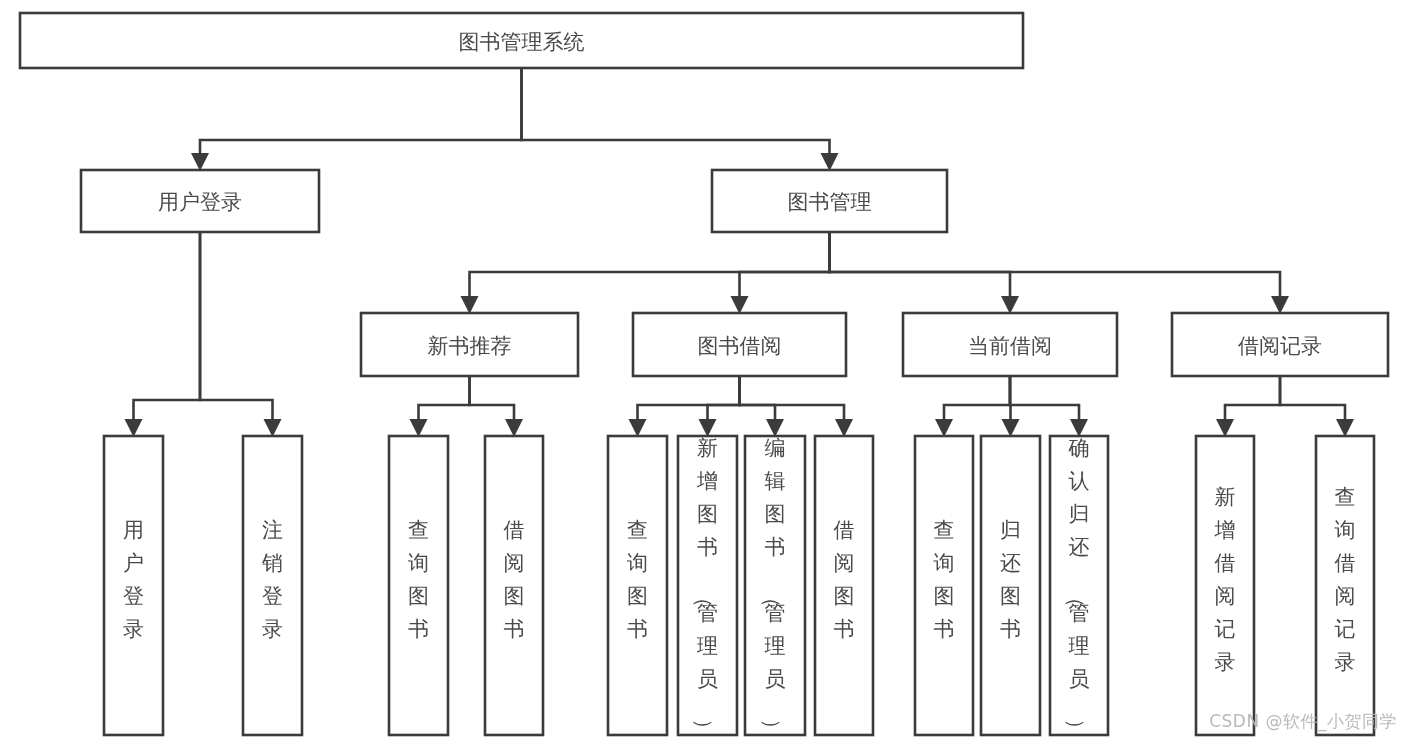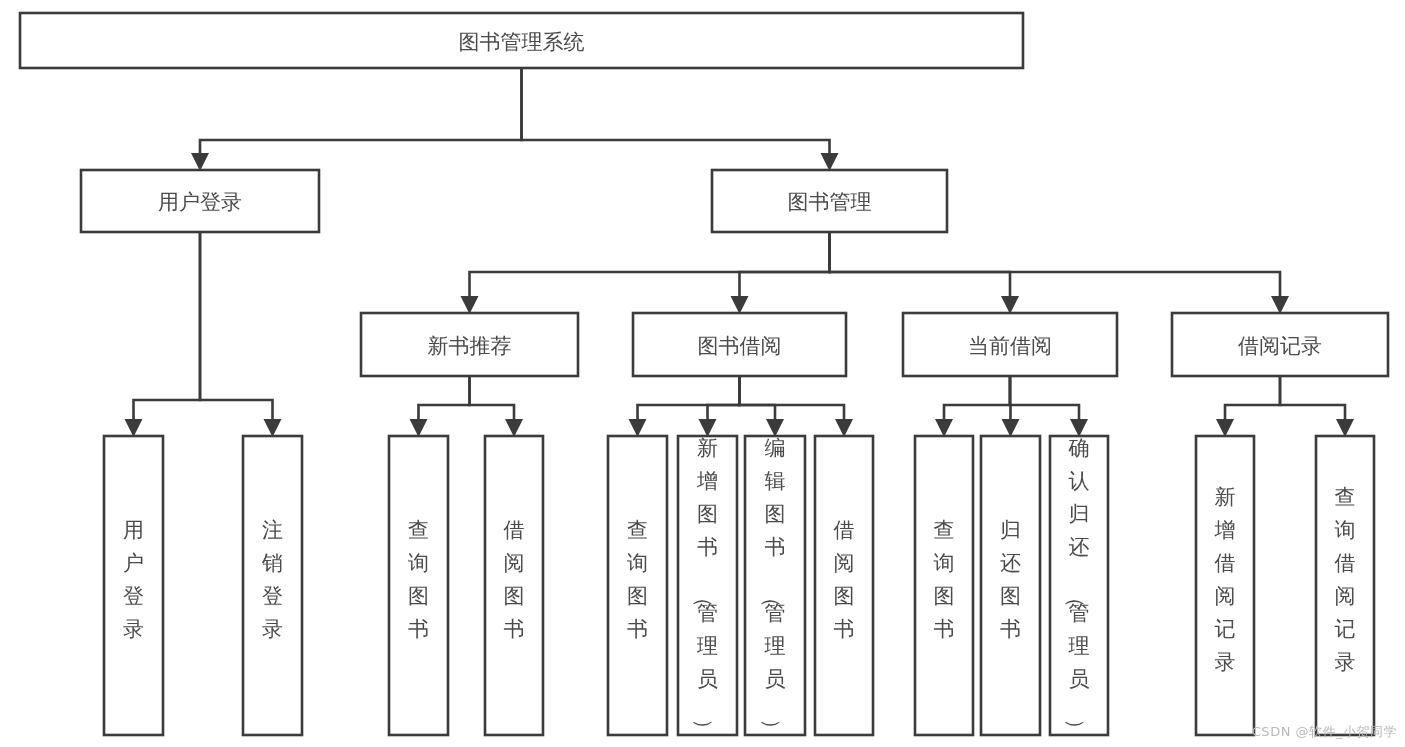--- a/index.html
+++ b/index.html
@@ -50,23 +50,23 @@
   }
   .node-label-v {
     font-family: "DejaVu Sans", "Liberation Sans", sans-serif;
     font-size: 21px;
     fill: #4a4a4a;
     text-anchor: middle;
   }
   .watermark-text {
     position: absolute;
     right: 8px;
-    bottom: 6px;
-    font-family: "DejaVu Sans", "Liberation Sans", sans-serif;
-    font-size: 13px;
+    bottom: 14px;
+    font-family: "DejaVu Sans", "Liberation Sans", sans-serif;
+    font-size: 17px;
     color: #b9b9b9;
     letter-spacing: 0.5px;
     white-space: nowrap;
     pointer-events: none;
     user-select: none;
   }
 </style>
 </head>
 <body>
 

